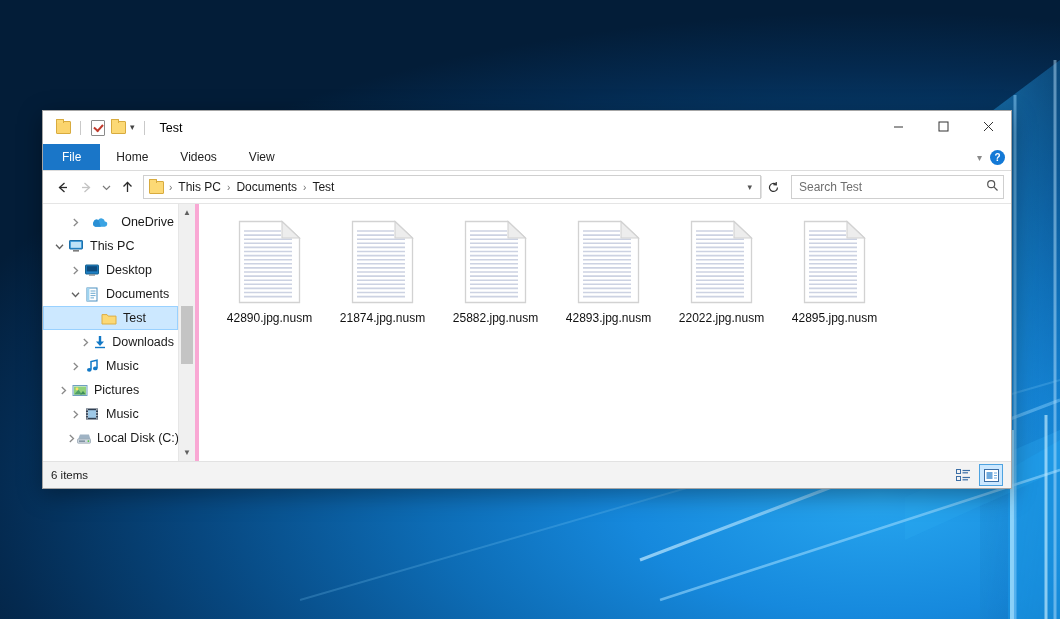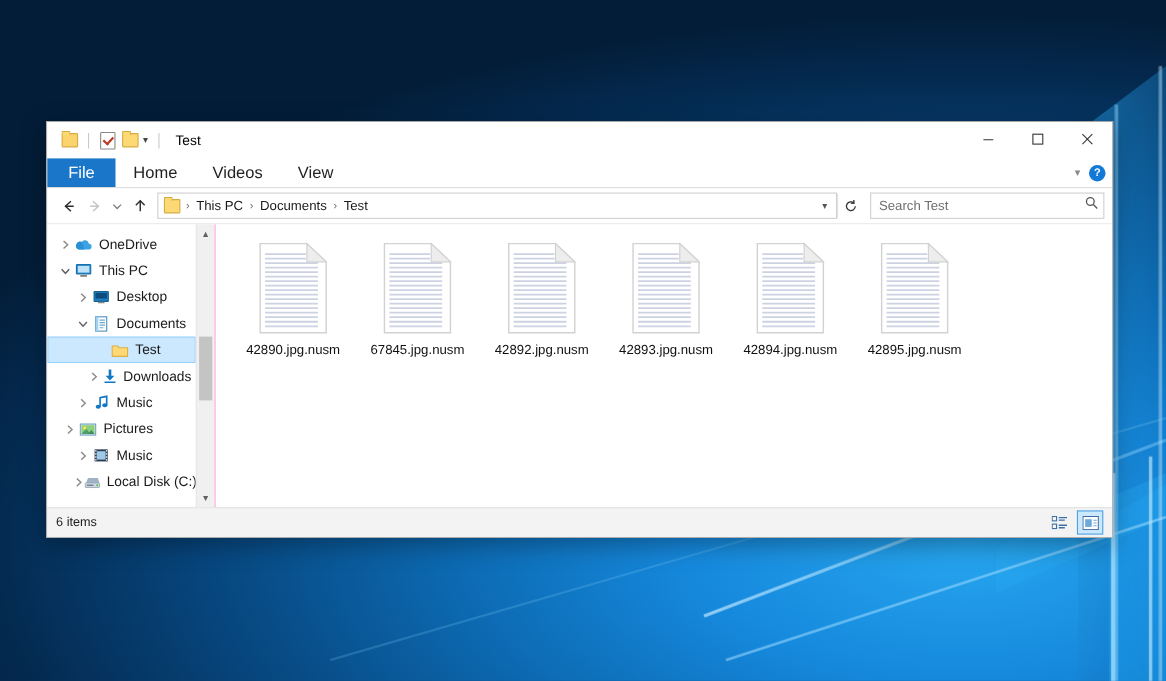--- a/index.html
+++ b/index.html
@@ -52,21 +52,21 @@
     border-left:2px solid #c0392b;border-bottom:2px solid #c0392b;
     transform:rotate(-48deg);
   }
   .qat-caret{font-size:9px;color:#444;line-height:1;padding:0 2px;}
   .win-title{font-size:12.5px;color:#000;margin-left:8px;}
   .wincontrols{position:absolute;right:0;top:0;display:flex;}
   .wc{width:45px;height:31px;display:flex;align-items:center;justify-content:center;color:#333;}
   .wc svg{display:block;}
   
   .ribbon{height:26px;background:#ffffff;display:flex;align-items:stretch;position:relative;border-bottom:1px solid #dcdcdc;}
-  .tab{display:flex;align-items:center;padding:0 16px;font-size:15px;color:#222;height:26px;}
+  .tab{display:flex;align-items:center;padding:0 16px;font-size:12px;color:#222;height:26px;}
   .tab.file{background:#1a76c8;color:#fff;padding:0 19px;}
   .ribbon-right{position:absolute;right:6px;top:0;height:26px;display:flex;align-items:center;gap:8px;}
   .chev-exp{color:#8a8a8a;font-size:10px;}
   .help-icon{
     width:15px;height:15px;border-radius:50%;background:#1379d6;color:#fff;
     font-size:10px;font-weight:bold;display:flex;align-items:center;justify-content:center;
   }
   
   .addressrow{height:32px;background:#ffffff;display:flex;align-items:center;padding:0 7px;gap:0;}
   .navbtn{width:24px;height:24px;display:flex;align-items:center;justify-content:center;color:#2b2b2b;}
@@ -93,21 +93,21 @@
   .navinner{flex:1;padding-top:6px;overflow:hidden;}
   .navrow{height:24px;display:flex;align-items:center;font-size:12.5px;color:#1a1a1a;padding-right:4px;white-space:nowrap;}
   .navrow.sel{background:#cce8ff;border:1px solid #99d1ff;height:22px;}
   .exp{width:16px;display:flex;align-items:center;justify-content:center;color:#6b6b6b;font-size:9px;}
   .navicon{width:18px;display:flex;align-items:center;justify-content:center;margin-right:5px;}
   .navlabel{line-height:1;}
   .navscroll{width:16px;background:#f0f0f0;border-left:1px solid #e6e6e6;display:flex;flex-direction:column;align-items:center;}
   .nsarrow{height:17px;display:flex;align-items:center;justify-content:center;color:#606060;font-size:8px;width:100%;background:#f0f0f0;}
   .nstrack{flex:1;width:100%;position:relative;background:#f0f0f0;}
   .nsthumb{position:absolute;left:2px;right:2px;top:38%;height:26%;background:#c4c4c4;}
-  .content{flex:1;background:#fff;border-left:1px solid #f9a8d4;position:relative;padding:14px 0 0 14px;}
+  .content{flex:1;background:#fff;border-left:4px solid #f9a8d4;position:relative;padding:14px 0 0 14px;}
   .grid{display:flex;flex-wrap:wrap;gap:0;}
   .tile{width:113px;padding-top:2px;display:flex;flex-direction:column;align-items:center;}
   .docicon{width:66px;height:84px;position:relative;}
   .fname{margin-top:7px;font-size:12px;color:#111;text-align:center;line-height:1.2;}
   
   .statusbar{height:26px;background:#f3f3f3;border-top:1px solid #e2e2e2;display:flex;align-items:center;
     padding:0 8px;font-size:11.5px;color:#1a1a1a;}
   .viewbtns{margin-left:auto;display:flex;align-items:center;gap:5px;}
   .vbtn{width:22px;height:20px;display:flex;align-items:center;justify-content:center;}
   .vbtn.active{background:#cce8ff;border:1px solid #4ea3e0;}
@@ -242,21 +242,21 @@
             <line x1="7.9" y1="7.9" x2="11.5" y2="11.5" stroke="#555" stroke-width="1.2"></line>
           </svg>
       </span>
     </div>
   </div>
 
   <div class="wbody">
 
     <div class="nav">
       <div class="navinner" id="navtree">
-          <div class="navrow" style="padding-left: 8px;">
+          <div class="navrow" style="padding-left: 24px; justify-content: space-between;">
             <span class="exp">
               <svg width="9" height="9" viewBox="0 0 9 9">
                 <path d="M2.8 1 L6.5 4.5 L2.8 8" fill="none" stroke="#8a8a8a" stroke-width="1.3"></path>
               </svg>
             </span>
             <span class="navicon">
               <svg width="16" height="14" viewBox="0 0 16 14">
                 <path d="M3.4 11.8h9.1a2.6 2.6 0 0 0 .3-5.2 3.6 3.6 0 0 0-6.6-1.6A2.9 2.9 0 0 0 3.4 11.8z" fill="#3aa3e3"></path>
                 <path d="M3.4 11.8h5.4L6.5 5.1A2.9 2.9 0 0 0 3.4 11.8z" fill="#2a8fd4"></path>
               </svg>
@@ -458,21 +458,21 @@
                 <line x1="7" y1="47.9" x2="55" y2="47.9" stroke="#ccd2e2" stroke-width="1.6"></line>
                 <line x1="7" y1="52" x2="55" y2="52" stroke="#ccd2e2" stroke-width="1.6"></line>
                 <line x1="7" y1="56.099999999999994" x2="55" y2="56.099999999999994" stroke="#ccd2e2" stroke-width="1.6"></line>
                 <line x1="7" y1="60.199999999999996" x2="55" y2="60.199999999999996" stroke="#ccd2e2" stroke-width="1.6"></line>
                 <line x1="7" y1="64.3" x2="55" y2="64.3" stroke="#ccd2e2" stroke-width="1.6"></line>
                 <line x1="7" y1="68.39999999999999" x2="55" y2="68.39999999999999" stroke="#ccd2e2" stroke-width="1.6"></line>
                 <line x1="7" y1="72.5" x2="55" y2="72.5" stroke="#ccd2e2" stroke-width="1.6"></line>
                 <line x1="7" y1="76.6" x2="55" y2="76.6" stroke="#ccd2e2" stroke-width="1.6"></line>
                 <path d="M45 1.5 V18 H62.5 Z" fill="#ededed" stroke="#d2d2d2" stroke-width="1.1"></path>
               </svg></div>
-            <div class="fname">67845.jpg.nusm</div>
+            <div class="fname">21874.jpg.nusm</div>
           </div>
           <div class="tile">
             <div class="docicon"><svg width="66" height="84" viewBox="0 0 66 84">
                 <path d="M2.5 1.5 H45 L62.5 18 V82.5 H2.5 Z" fill="#ffffff" stroke="#d2d2d2" stroke-width="1.3"></path>
                 <line x1="7" y1="11" x2="44" y2="11" stroke="#ccd2e2" stroke-width="1.6"></line>
                 <line x1="7" y1="15.1" x2="44" y2="15.1" stroke="#ccd2e2" stroke-width="1.6"></line>
                 <line x1="7" y1="19.2" x2="55" y2="19.2" stroke="#ccd2e2" stroke-width="1.6"></line>
                 <line x1="7" y1="23.299999999999997" x2="55" y2="23.299999999999997" stroke="#ccd2e2" stroke-width="1.6"></line>
                 <line x1="7" y1="27.4" x2="55" y2="27.4" stroke="#ccd2e2" stroke-width="1.6"></line>
                 <line x1="7" y1="31.5" x2="55" y2="31.5" stroke="#ccd2e2" stroke-width="1.6"></line>
@@ -482,21 +482,21 @@
                 <line x1="7" y1="47.9" x2="55" y2="47.9" stroke="#ccd2e2" stroke-width="1.6"></line>
                 <line x1="7" y1="52" x2="55" y2="52" stroke="#ccd2e2" stroke-width="1.6"></line>
                 <line x1="7" y1="56.099999999999994" x2="55" y2="56.099999999999994" stroke="#ccd2e2" stroke-width="1.6"></line>
                 <line x1="7" y1="60.199999999999996" x2="55" y2="60.199999999999996" stroke="#ccd2e2" stroke-width="1.6"></line>
                 <line x1="7" y1="64.3" x2="55" y2="64.3" stroke="#ccd2e2" stroke-width="1.6"></line>
                 <line x1="7" y1="68.39999999999999" x2="55" y2="68.39999999999999" stroke="#ccd2e2" stroke-width="1.6"></line>
                 <line x1="7" y1="72.5" x2="55" y2="72.5" stroke="#ccd2e2" stroke-width="1.6"></line>
                 <line x1="7" y1="76.6" x2="55" y2="76.6" stroke="#ccd2e2" stroke-width="1.6"></line>
                 <path d="M45 1.5 V18 H62.5 Z" fill="#ededed" stroke="#d2d2d2" stroke-width="1.1"></path>
               </svg></div>
-            <div class="fname">42892.jpg.nusm</div>
+            <div class="fname">25882.jpg.nusm</div>
           </div>
           <div class="tile">
             <div class="docicon"><svg width="66" height="84" viewBox="0 0 66 84">
                 <path d="M2.5 1.5 H45 L62.5 18 V82.5 H2.5 Z" fill="#ffffff" stroke="#d2d2d2" stroke-width="1.3"></path>
                 <line x1="7" y1="11" x2="44" y2="11" stroke="#ccd2e2" stroke-width="1.6"></line>
                 <line x1="7" y1="15.1" x2="44" y2="15.1" stroke="#ccd2e2" stroke-width="1.6"></line>
                 <line x1="7" y1="19.2" x2="55" y2="19.2" stroke="#ccd2e2" stroke-width="1.6"></line>
                 <line x1="7" y1="23.299999999999997" x2="55" y2="23.299999999999997" stroke="#ccd2e2" stroke-width="1.6"></line>
                 <line x1="7" y1="27.4" x2="55" y2="27.4" stroke="#ccd2e2" stroke-width="1.6"></line>
                 <line x1="7" y1="31.5" x2="55" y2="31.5" stroke="#ccd2e2" stroke-width="1.6"></line>
@@ -530,21 +530,21 @@
                 <line x1="7" y1="47.9" x2="55" y2="47.9" stroke="#ccd2e2" stroke-width="1.6"></line>
                 <line x1="7" y1="52" x2="55" y2="52" stroke="#ccd2e2" stroke-width="1.6"></line>
                 <line x1="7" y1="56.099999999999994" x2="55" y2="56.099999999999994" stroke="#ccd2e2" stroke-width="1.6"></line>
                 <line x1="7" y1="60.199999999999996" x2="55" y2="60.199999999999996" stroke="#ccd2e2" stroke-width="1.6"></line>
                 <line x1="7" y1="64.3" x2="55" y2="64.3" stroke="#ccd2e2" stroke-width="1.6"></line>
                 <line x1="7" y1="68.39999999999999" x2="55" y2="68.39999999999999" stroke="#ccd2e2" stroke-width="1.6"></line>
                 <line x1="7" y1="72.5" x2="55" y2="72.5" stroke="#ccd2e2" stroke-width="1.6"></line>
                 <line x1="7" y1="76.6" x2="55" y2="76.6" stroke="#ccd2e2" stroke-width="1.6"></line>
                 <path d="M45 1.5 V18 H62.5 Z" fill="#ededed" stroke="#d2d2d2" stroke-width="1.1"></path>
               </svg></div>
-            <div class="fname">42894.jpg.nusm</div>
+            <div class="fname">22022.jpg.nusm</div>
           </div>
           <div class="tile">
             <div class="docicon"><svg width="66" height="84" viewBox="0 0 66 84">
                 <path d="M2.5 1.5 H45 L62.5 18 V82.5 H2.5 Z" fill="#ffffff" stroke="#d2d2d2" stroke-width="1.3"></path>
                 <line x1="7" y1="11" x2="44" y2="11" stroke="#ccd2e2" stroke-width="1.6"></line>
                 <line x1="7" y1="15.1" x2="44" y2="15.1" stroke="#ccd2e2" stroke-width="1.6"></line>
                 <line x1="7" y1="19.2" x2="55" y2="19.2" stroke="#ccd2e2" stroke-width="1.6"></line>
                 <line x1="7" y1="23.299999999999997" x2="55" y2="23.299999999999997" stroke="#ccd2e2" stroke-width="1.6"></line>
                 <line x1="7" y1="27.4" x2="55" y2="27.4" stroke="#ccd2e2" stroke-width="1.6"></line>
                 <line x1="7" y1="31.5" x2="55" y2="31.5" stroke="#ccd2e2" stroke-width="1.6"></line>

